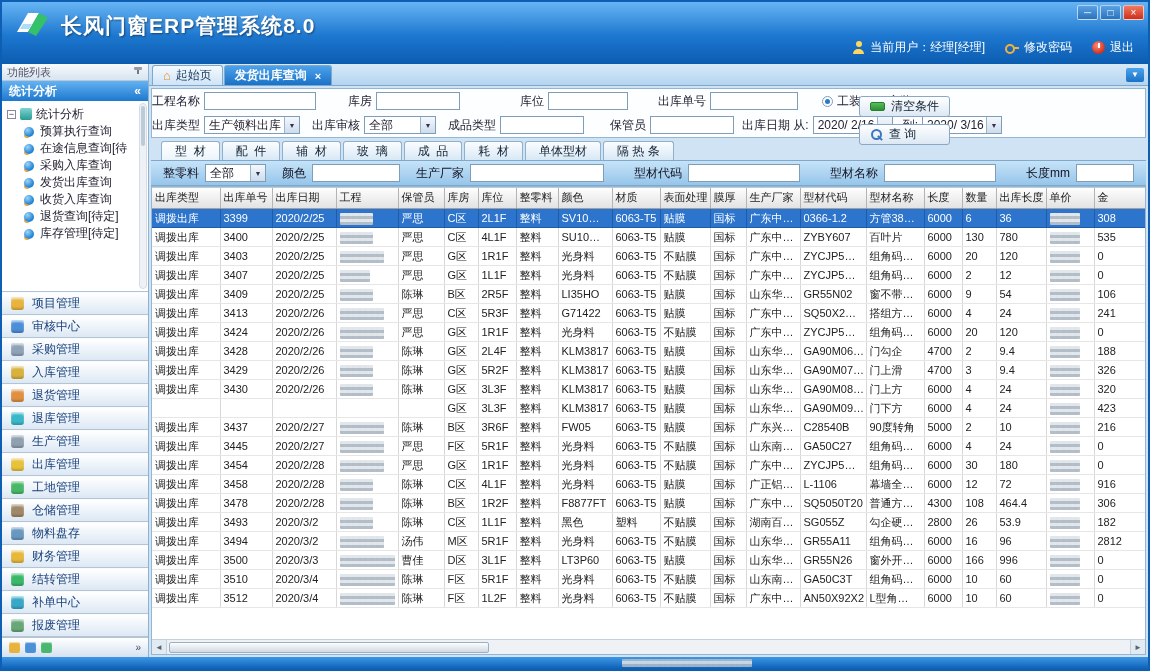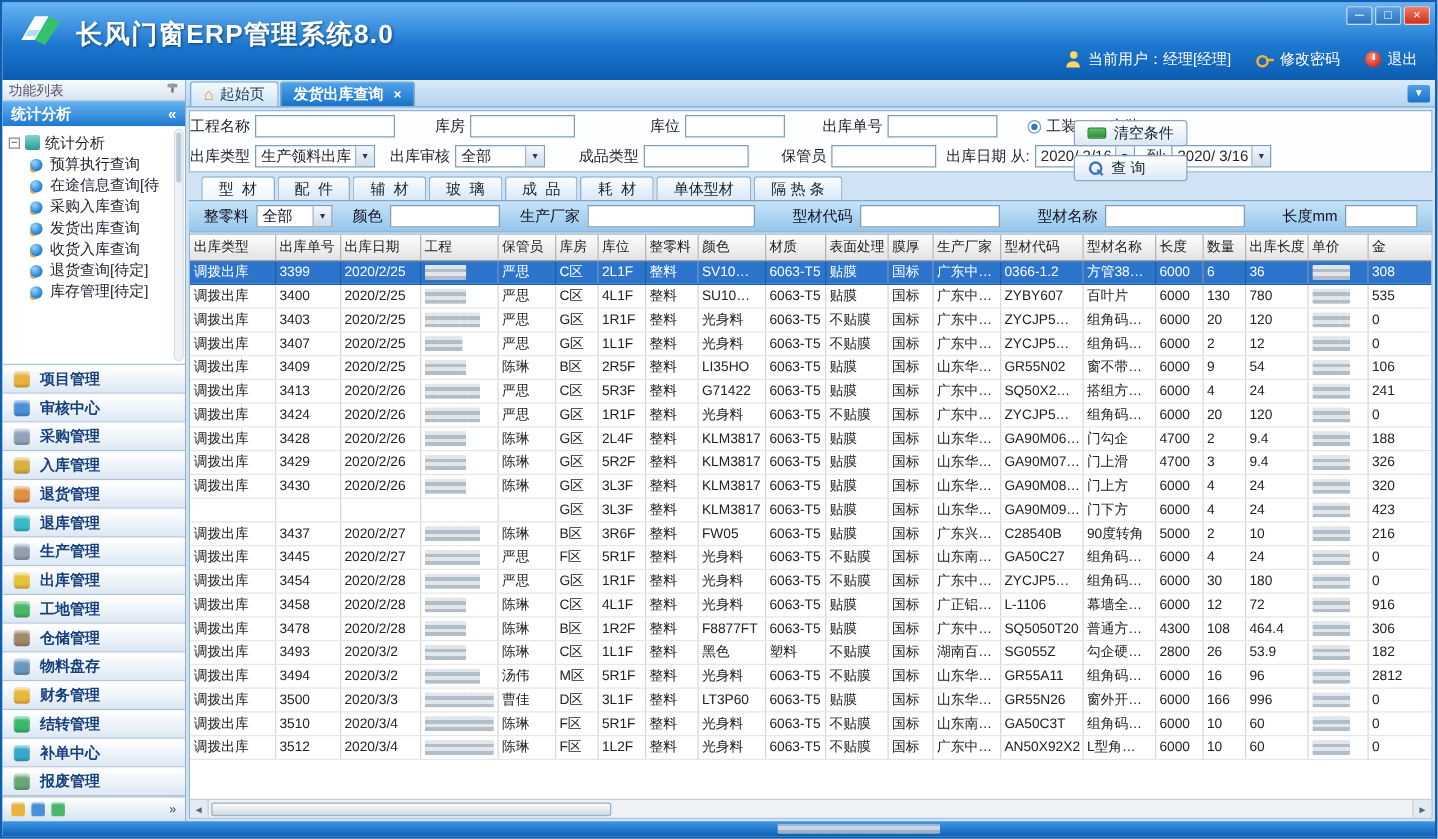--- a/index.html
+++ b/index.html
@@ -35,21 +35,21 @@
 .collapse-glyph{font-size:12px;cursor:pointer}
 .tree{flex:1;background:#fff;position:relative;overflow:hidden;border-bottom:1px solid #b0c4d8;padding:4px 10px 0 5px}
 .tree-root{display:flex;align-items:center;gap:4px;font-size:12px;color:#223;height:18px}
 .expander{width:9px;height:9px;border:1px solid #889;background:#fff;font-size:9px;line-height:7px;text-align:center;color:#334;flex:0 0 auto;cursor:pointer}
 .tree-root-icon{width:12px;height:12px;border-radius:2px;background:linear-gradient(#7fd4d0,#2a9a94);flex:0 0 auto}
 .tree-item{display:flex;align-items:center;gap:6px;height:17px;font-size:12px;color:#223;padding-left:17px;cursor:pointer;white-space:nowrap;overflow:hidden}
 .tree-dot{width:10px;height:10px;border-radius:50%;background:radial-gradient(circle at 35% 30%,#9fd4f8,#2b8ad8 60%,#176ab0);box-shadow:-2px 3px 0 -2px #f0a030;flex:0 0 auto}
 .tree-vscroll{position:absolute;right:1px;top:2px;bottom:2px;width:8px;background:#eef2f6;border:1px solid #d4dde4;border-radius:4px}
 .tree-vscroll .thumb{position:absolute;left:1px;right:1px;top:2px;height:40px;background:#bccbd8;border-radius:3px}
 .menu-list{flex:0 0 auto}
-.menu-item{height:23px;background:linear-gradient(#ffffff,#dce8f4);border-top:1px solid #f8fbff;border-bottom:1px solid #b4c4d4;display:flex;align-items:center;gap:8px;padding:0 9px;font-size:12px;font-weight:bold;color:#17407c;cursor:pointer;white-space:nowrap}
+.menu-item{height:23px;background:linear-gradient(#ffffff,#dce8f4);border-top:1px solid #f8fbff;border-bottom:1px solid #b4c4d4;display:flex;align-items:center;gap:8px;padding:0 9px;font-size:12px;font-weight:normal;color:#17407c;cursor:pointer;white-space:nowrap}
 .menu-icon{width:13px;height:13px;border-radius:3px;box-shadow:inset 0 2px 2px rgba(255,255,255,.65),inset 0 -2px 2px rgba(0,0,0,.18);flex:0 0 auto}
 .sidebar-footer{height:20px;background:linear-gradient(#ffffff,#d4e2f0);display:flex;align-items:center;gap:5px;padding:0 7px;border-top:1px solid #b4c4d4;flex:0 0 auto}
 .footer-sq{width:11px;height:11px;border-radius:2px;box-shadow:inset 0 1px 1px rgba(255,255,255,.6);cursor:pointer}
 .footer-arrows{margin-left:auto;font-size:10px;color:#446;cursor:pointer}
 
 .main{flex:1;display:flex;flex-direction:column;background:#cfe3f4;min-width:0}
 .tabbar{height:22px;background:linear-gradient(#d8eafa,#b4d4ee);display:flex;align-items:flex-end;padding-left:3px;position:relative;border-bottom:1px solid #7fa8cc;flex:0 0 auto}
 .tab{height:20px;display:flex;align-items:center;gap:5px;padding:0 10px;font-size:12px;border:1px solid #7fa8cc;border-bottom:none;border-radius:3px 3px 0 0;margin-right:1px;background:linear-gradient(#f4faff,#cfe4f6);color:#1a3a5c;cursor:pointer}
 .tab.active{background:linear-gradient(#4da2ea,#1a72c8);color:#fff;font-weight:bold}
 .home-icon{color:#e8902a;font-size:13px;line-height:12px}
@@ -288,21 +288,21 @@
           <span class="q-label">出库类型</span>
           <div class="combo" style="width:96px">
             <span>生产领料出库</span>
             <span class="arrow">▼</span>
           </div>
           <span class="q-label" style="margin-left:12px">出库审核</span>
           <div class="combo" style="width:72px">
             <span>全部</span>
             <span class="arrow">▼</span>
           </div>
-          <span class="q-label" style="margin-left:27px">成品类型</span>
+          <span class="q-label" style="margin-left:12px">成品类型</span>
           <input class="q-input" style="width: 84px;">
           <span class="q-label" style="margin-left:26px">保管员</span>
           <input class="q-input" style="width: 84px;">
           <span class="q-label" style="margin-left:8px">出库日期 从:</span>
           <div class="combo" style="width:80px">
             <span>2020/ 2/16</span>
             <span class="arrow">▼</span>
           </div>
           <span class="q-label" style="margin-left:10px">到:</span>
           <div class="combo" style="width:80px">

